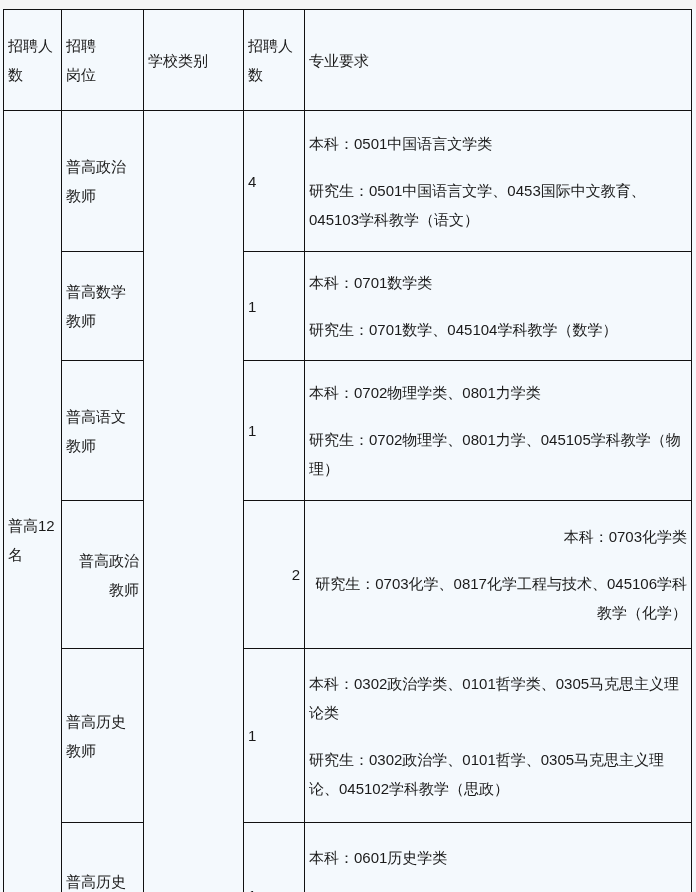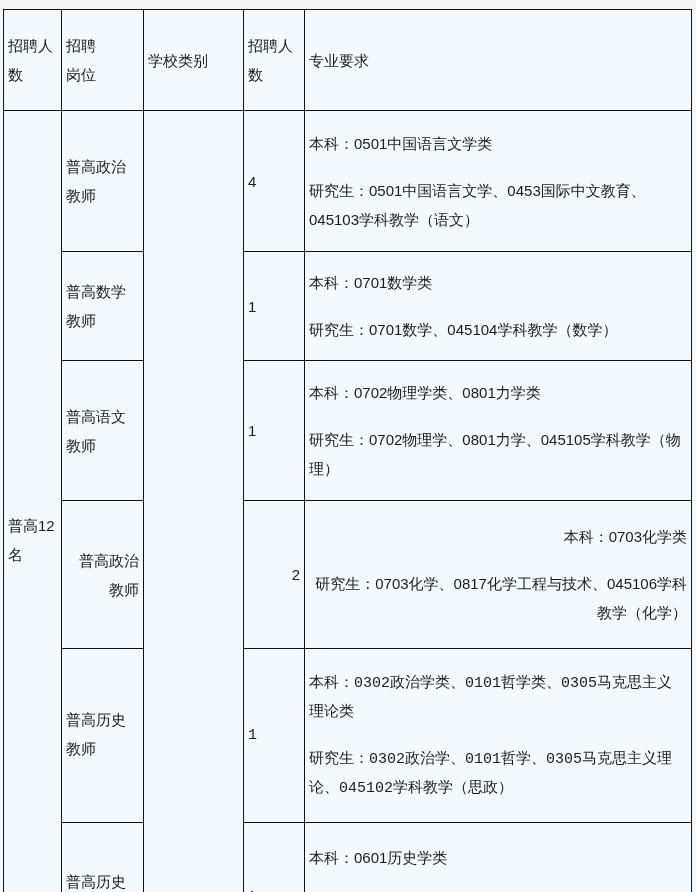--- a/index.html
+++ b/index.html
@@ -40,21 +40,21 @@
   col.c-degree { width: 100px; }
   col.c-count  { width: 61px; }
   col.c-req    { width: 387px; }
 
   
   tr.hdr  td { height: 100px; }
   tr.r0 td { height: 140px; }
   tr.r1 td { height: 108px; }
   tr.r2 td { height: 139px; margin-top: 18px; }
   tr.r3 td { height: 147px; text-align: right; }
-  tr.r4 td { height: 173px; font-family: Liberation Mono, monospace; }
+  tr.r4 td { height: 173px; }
   tr.r5 td { height: 145px; }
 
   td.prewrap { white-space: pre-line; }
 
   td.school-span {
     vertical-align: top;
     padding-top: 446px;
   }
   td.req p {
     margin: 0;

